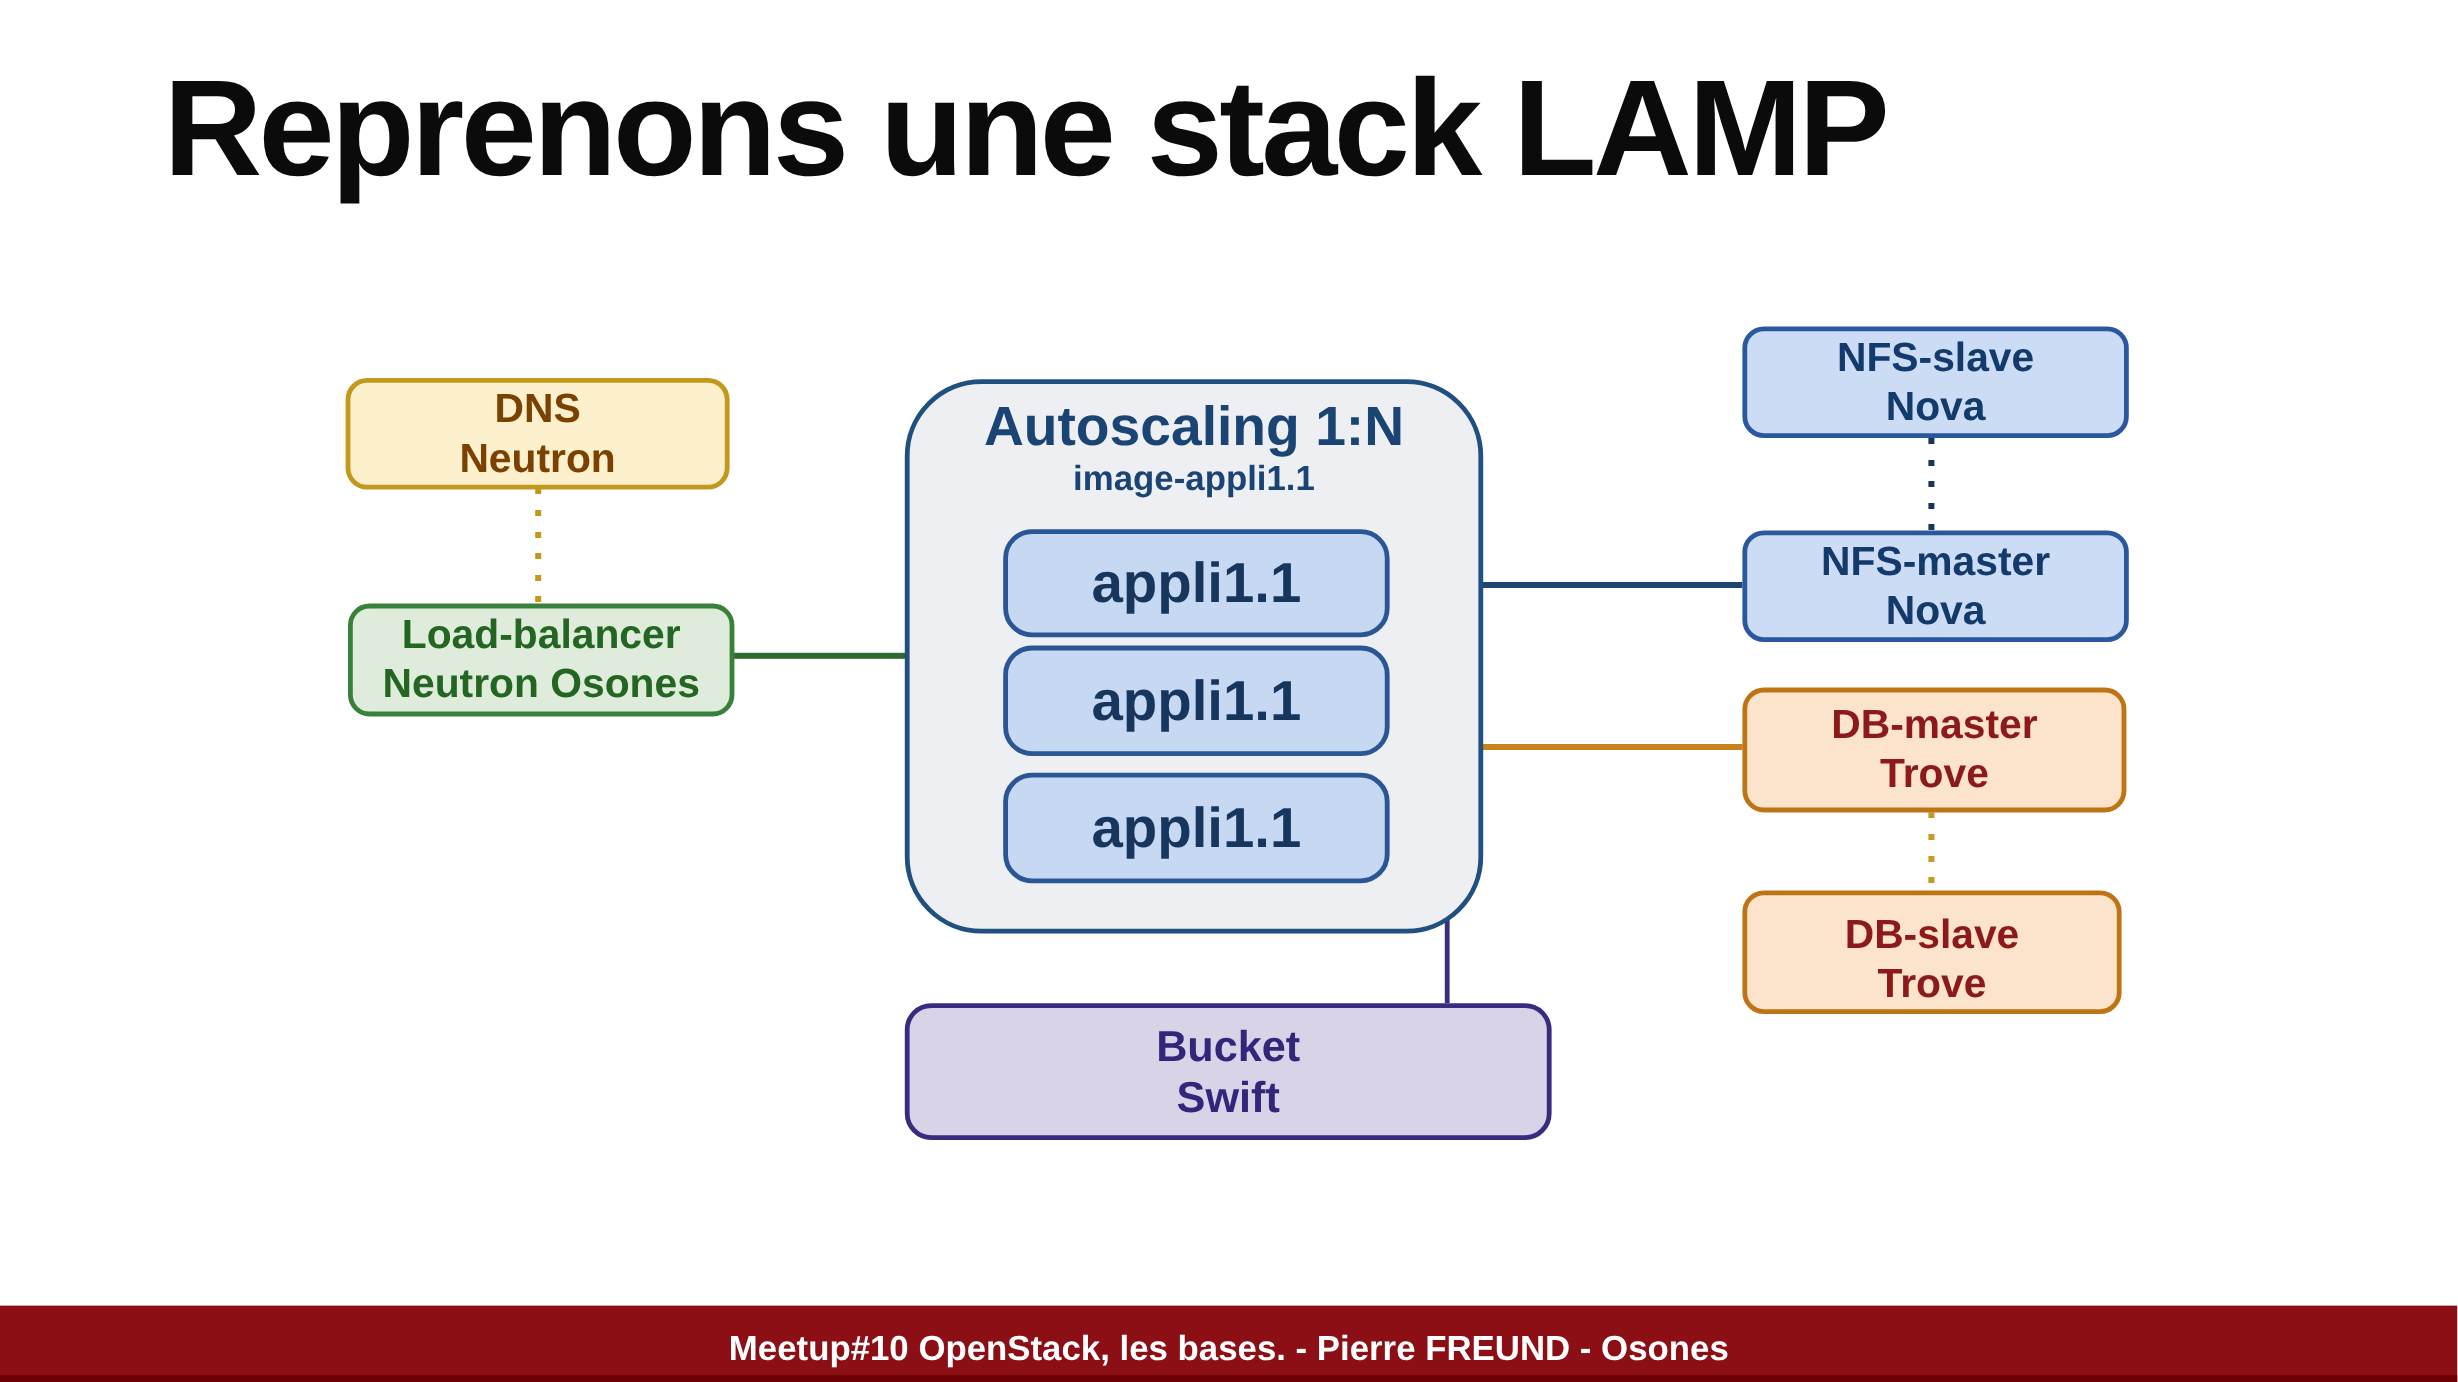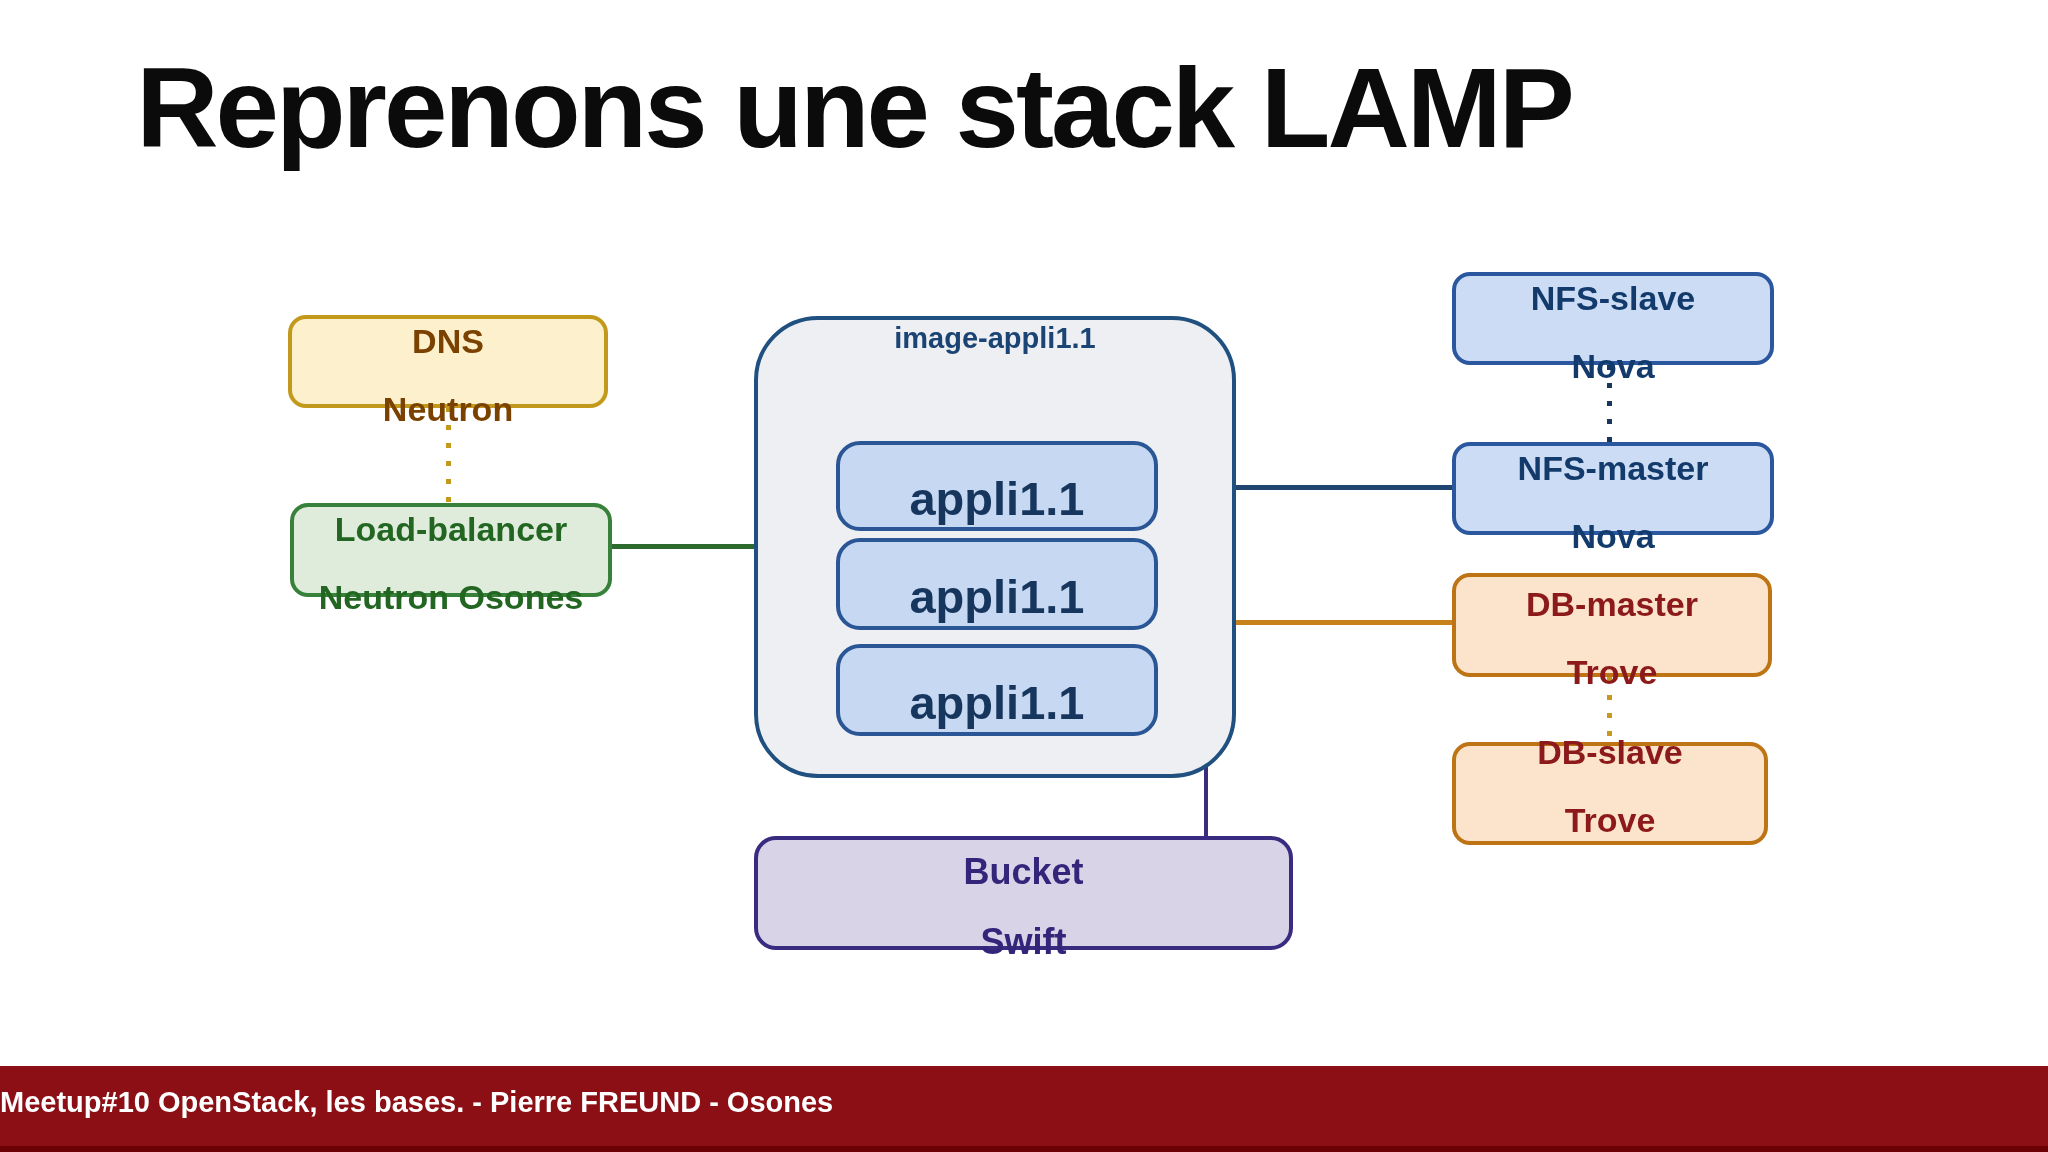--- a/index.html
+++ b/index.html
@@ -19,21 +19,21 @@
   }
   .title{
     position:absolute; left:0; top:42px; width:1708px; text-align:center;
     font-size:114px; letter-spacing:-3px; color:#0b0b0b; white-space:nowrap;
   }
   .node{
     position:absolute; box-sizing:border-box; border-radius:18px;
     display:flex; flex-direction:column; align-items:center; justify-content:center;
     text-align:center; font-size:34px; line-height:1.2;
   }
-  .node span{display:block;margin-top:27px;}
+  .node span{display:block;}
   .dns{left:288px; top:315px; width:320px; height:93px;
        background:var(--gold-fill); border:4px solid var(--gold-border); color:var(--gold-text);}
   .lb{left:290px; top:503px; width:322px; height:94px;
       background:var(--green-fill); border:4px solid var(--green-border); color:var(--green-text);}
   .container-box{
     position:absolute; left:754px; top:316px; width:482px; height:462px; box-sizing:border-box;
     background:var(--container-fill); border:4px solid var(--navy-border); border-radius:64px;
     text-align:center; color:#1A4474;
   }
   .container-box .ctitle{display:block; margin-top:10px; font-size:46px; line-height:1.1;}
@@ -57,23 +57,23 @@
   .stub1{top:484px;} .stub2{top:582px;} .stub3{top:688px;}
   .bus{left:1204px; top:484px; width:4px; height:352px; background:var(--purple-line);}
   .dotted-v{width:5px;}
   .gold-dots{left:446px; top:407px; height:96px;
     background:repeating-linear-gradient(to bottom, var(--gold-border) 0 5px, transparent 5px 18px);}
   .navy-dots{left:1607px; top:365px; height:77px;
     background:repeating-linear-gradient(to bottom, #16365C 0 5px, transparent 5px 18px);}
   .orange-dots{left:1607px; top:677px; height:65px;
     background:repeating-linear-gradient(to bottom, #C8991D 0 5px, transparent 5px 18px);}
   .footer{
-    position:absolute; left:0; bottom:0; width:2048px; height:86px; box-sizing:border-box;
+    position:absolute; left:0; bottom:0; width:2048px; height:64px; box-sizing:border-box;
     background:var(--footer-bg); border-bottom:6px solid var(--footer-edge);
-    color:#ffffff; font-size:29px; line-height:72px;
+    color:#ffffff; font-size:29px; text-align:center; line-height:72px;
   }
 </style>
 </head>
 <body>
 
 <div id="slide">
 
   <div class="title">Reprenons une stack LAMP</div>
 
   <div class="line gold-dots dotted-v"></div>
@@ -90,20 +90,21 @@
   <div class="node dns">
     <span>DNS</span>
     <span>Neutron</span>
   </div>
   <div class="node lb">
     <span>Load-balancer</span>
     <span>Neutron Osones</span>
   </div>
 
   <div class="container-box">
+    <span class="ctitle">Autoscaling 1:N</span>
     <span class="csub">image-appli1.1</span>
   </div>
   <div class="node appli appli1">
     <span>appli1.1</span>
   </div>
   <div class="node appli appli2">
     <span>appli1.1</span>
   </div>
   <div class="node appli appli3">
     <span>appli1.1</span>

